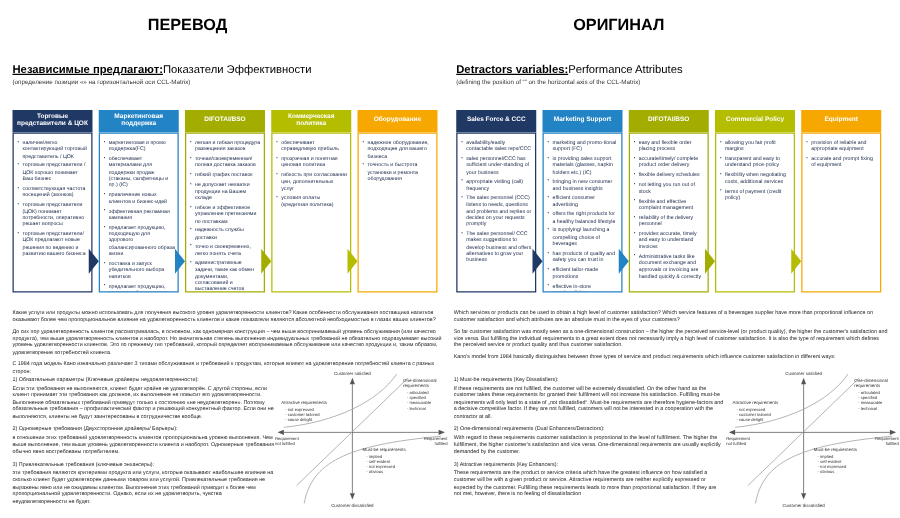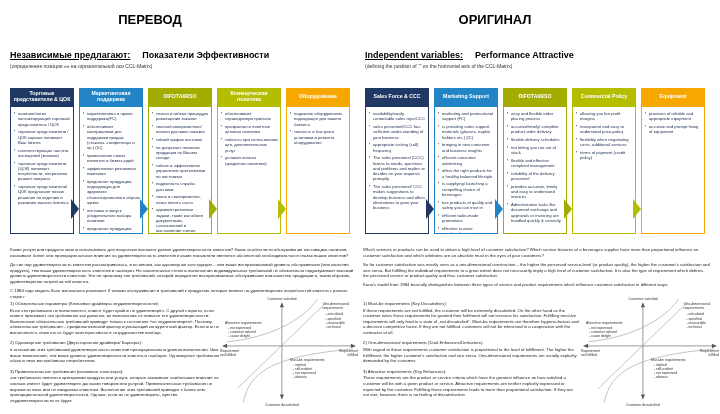--- a/index.html
+++ b/index.html
@@ -5,21 +5,21 @@
   html,body{margin:0;padding:0;}
   body{
     width:720px;height:414px;position:relative;background:#ffffff;
     font-family:"Liberation Sans", sans-serif;color:#222;overflow:hidden;
   }
   .half-title{position:absolute;top:12px;font-size:13px;font-weight:bold;text-align:center;color:#000;}
   #title-left{left:10px;width:280px;}
   #title-right{left:370px;width:250px;}
   .heading{position:absolute;top:50px;font-size:9px;color:#000;white-space:nowrap;}
   .heading .pre{text-decoration:underline;font-weight:bold;}
-  .heading .main{font-weight:bold;margin-left:12px;}
+  .heading .main{font-weight:normal;margin-left:0;}
   .subheading{position:absolute;top:63px;font-size:5px;color:#333;}
   #head-left,#sub-left{left:10px;}
   #head-right,#sub-right{left:365px;}
 
   .col{position:absolute;top:88px;width:64px;}
   .col-header{
     height:18px;display:flex;align-items:center;justify-content:center;
     color:#fff;font-weight:bold;font-size:5.2px;text-align:center;
     padding:0 2px;box-sizing:border-box;line-height:1.15;
   }
@@ -64,21 +64,21 @@
 
 <div class="half-title" id="title-left">ПЕРЕВОД</div>
 <div class="half-title" id="title-right">ОРИГИНАЛ</div>
 
 <div class="heading" id="head-left">
   <span class="pre">Независимые предлагают:</span><span class="main">Показатели Эффективности</span>
 </div>
 <div class="subheading" id="sub-left">(определение позиции «» на горизонтальной оси CCL-Matrix)</div>
 
 <div class="heading" id="head-right">
-  <span class="pre">Independent variables:</span><span class="main">Performance Attractive</span>
+  <span class="pre">Detractors variables:</span><span class="main">Performance Attributes</span>
 </div>
 <div class="subheading" id="sub-right">(defining the position of “” on the horizontal axis of the CCL-Matrix)</div>
 
 <div class="col" style="left:10px">
   <div class="col-header" style="background-color: rgb(32, 56, 100);">Торговые представители &amp; ЦОК</div>
   <div class="col-body" style="border-color: rgb(32, 56, 100);">
       <ul>
         <li>наличие/легко контактирующий торговый представитель / ЦОК</li>
         <li>торговые представители /ЦОК хорошо понимает Ваш бизнес</li>
         <li>соответствующая частота посещений (звонков)</li>

